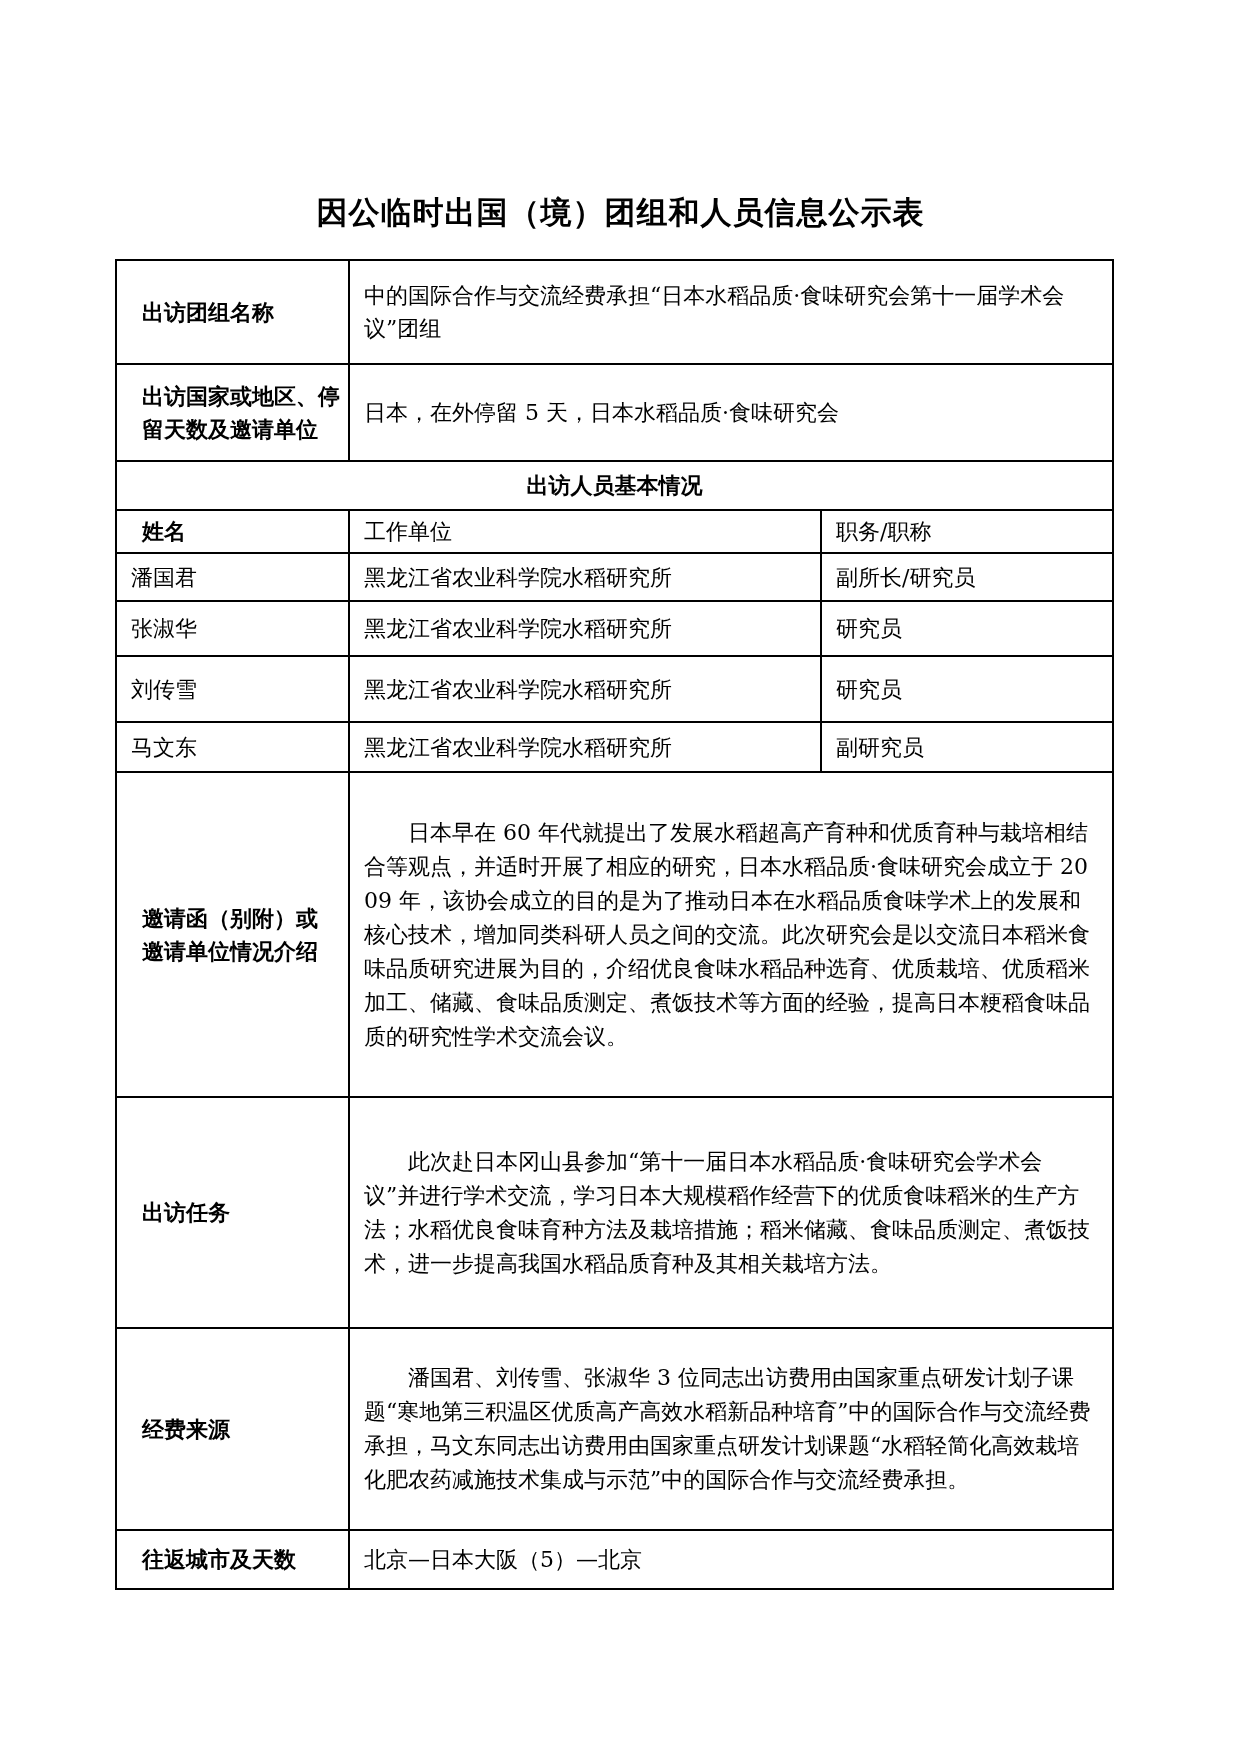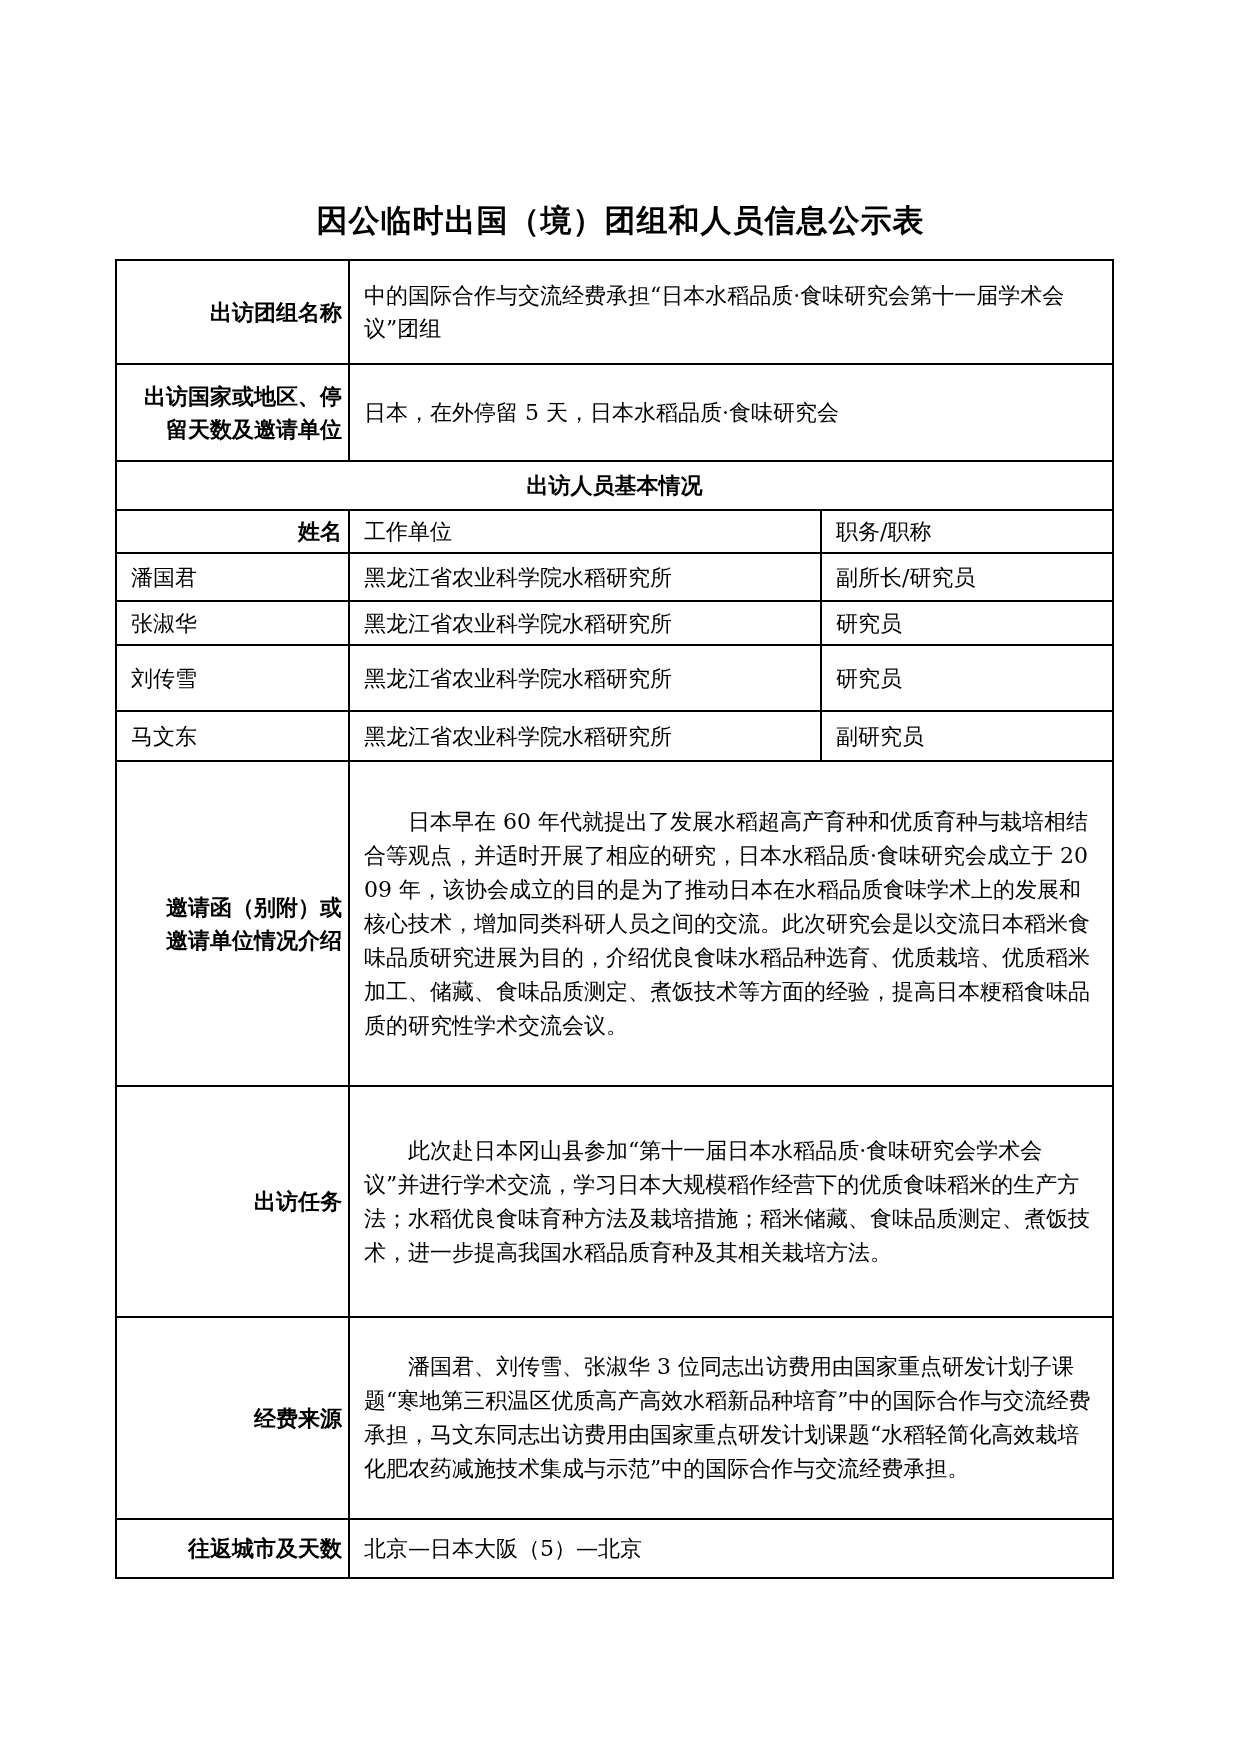--- a/index.html
+++ b/index.html
@@ -11,21 +11,21 @@
     position: relative;
     width: 1241px;
     height: 1754px;
     background: #ffffff;
     color: #000000;
     font-family: "DejaVu Serif", serif;
     overflow: hidden;
   }
   .doc-title {
     position: absolute;
-    top: 200px;
+    top: 192px;
     left: 0;
     width: 100%;
     margin: 0;
     text-align: center;
     font-family: "DejaVu Sans", sans-serif;
     font-weight: bold;
     font-size: 31px;
     line-height: 40px;
     letter-spacing: 1px;
   }
@@ -46,42 +46,41 @@
     box-sizing: border-box;
     word-break: break-all;
     overflow: hidden;
   }
   td.label {
     font-family: Liberation Serif, serif;
     font-weight: bold;
     padding-left: 25px;
     padding-right: 6px;
     white-space: pre-line;
-    text-align: right;
   }
   td.section-header {
     text-align: center;
     font-family: "DejaVu Sans", sans-serif;
     font-weight: bold;
     margin-left: 12px;
   }
   td.value {
     padding-left: 14px;
     padding-right: 17px;
   }
   td.para {
     text-indent: 2em;
     line-height: 34px;
   }
   tr.r-group        { height: 104px; }
   tr.r-destination  { height: 97px;  }
   tr.r-section      { height: 49px;  }
   tr.r-cols         { height: 37px;  }
   tr.r-person-1     { height: 48px;  }
-  tr.r-person-2     { height: 44px;  }
+  tr.r-person-2     { height: 55px;  }
   tr.r-person-3     { height: 66px;  }
   tr.r-person-4     { height: 50px;  }
   tr.r-invitation   { height: 325px; }
   tr.r-mission      { height: 231px; }
   tr.r-funding      { height: 202px; }
   tr.r-itinerary    { height: 59px; padding-left: 35px;  }
 </style>
 </head>
 <body>
 

